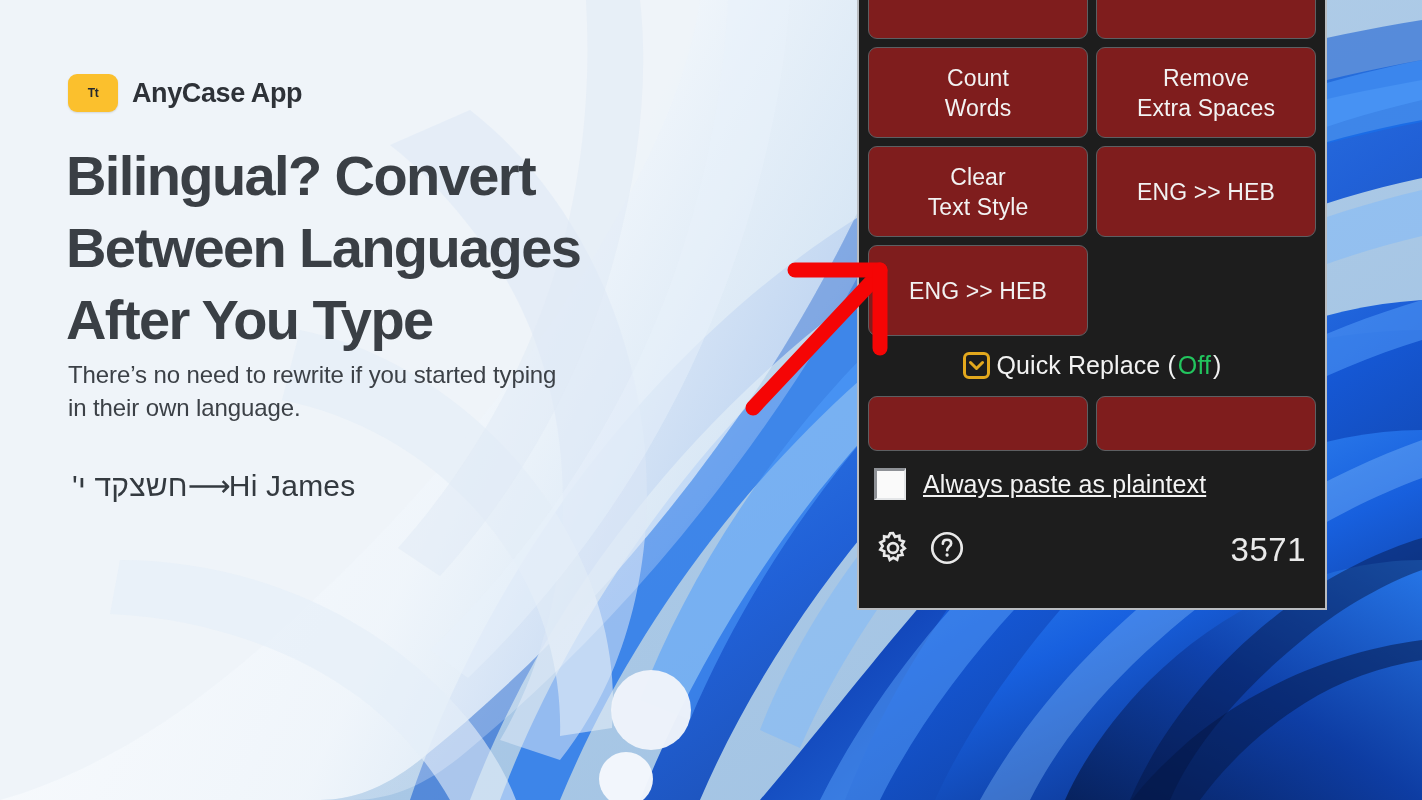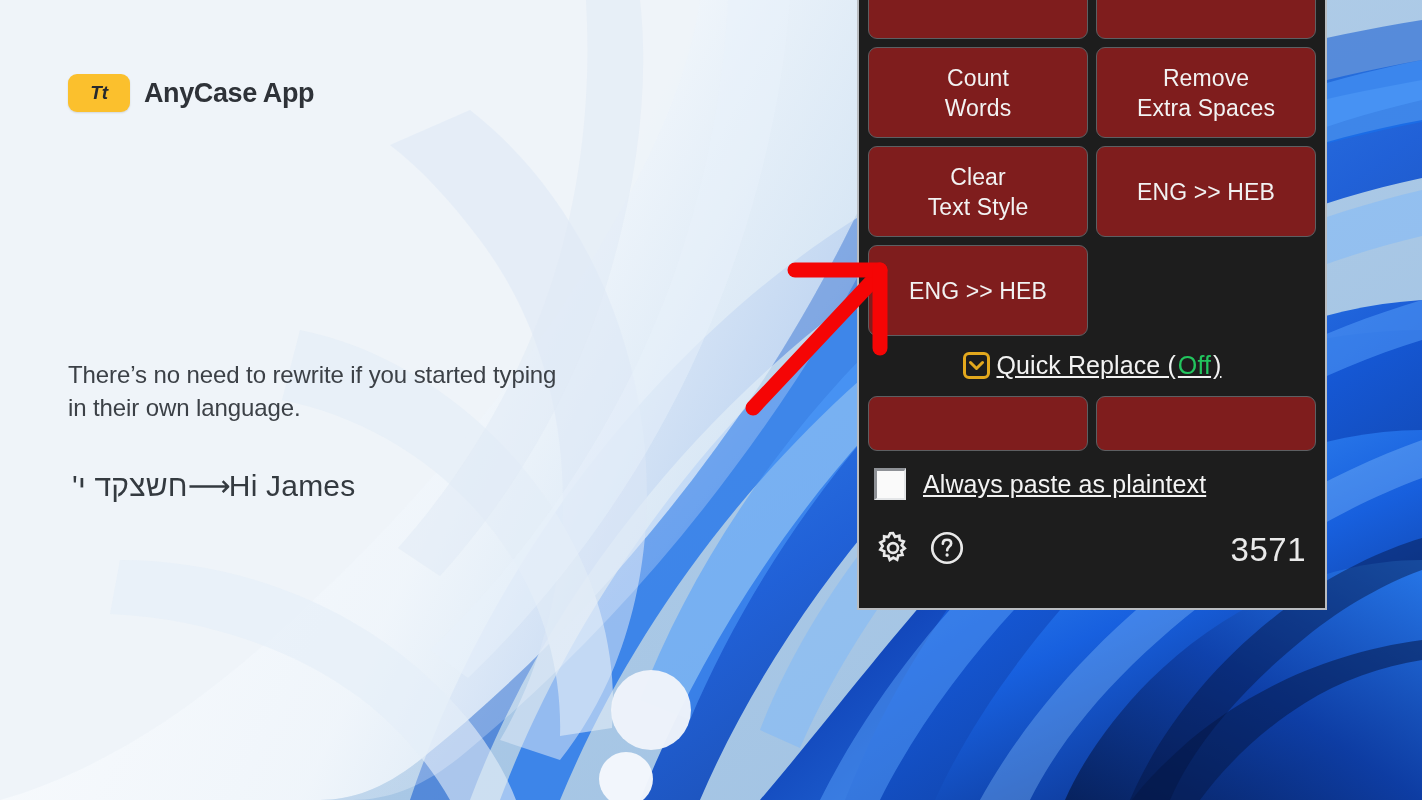--- a/index.html
+++ b/index.html
@@ -22,27 +22,26 @@
     position:absolute; left:0; top:0; width:760px; height:800px;
     z-index:5; pointer-events:none;
   }
   #promo > * { pointer-events:auto; }
 
   .brand {
     position:absolute; left:68px; top:74px;
     display:flex; align-items:center; gap:14px;
   }
   .brand-logo {
-    width:62px; height:38px; border-radius:9px;
+    width:50px; height:38px; border-radius:9px;
     background:#fbc02d;
     display:flex; align-items:center; justify-content:center;
-    color:#26292e; font-weight:bold; font-size:19px;
+    color:#26292e; font-weight:bold; font-size:12px;
     letter-spacing:-0.3px;
     box-shadow:0 1px 2px rgba(0,0,0,.12);
-    font-style:italic;
   }
   .brand-name {
     font-size:27px; font-weight:bold; color:#2e3238;
     letter-spacing:-0.4px;
   }
 
   .headline {
     position:absolute; left:66px; top:140px; width:640px;
     font-size:56px; line-height:72px; font-weight:bold;
     color:#3a3f45; letter-spacing:-1.6px;
@@ -94,21 +93,21 @@
     font-size:23px; line-height:30px;
     letter-spacing:0.1px;
     padding:2px 6px;
   }
   .tile.empty { height:55px; }
   .tile .l2 { display:block; }
 
   .quick-replace {
     display:flex; align-items:center; justify-content:center;
     gap:2px; margin:15px 0 16px 0;
-    color:#f2f2f2; font-size:25px; letter-spacing:0.1px;text-decoration:underline;
+    color:#f2f2f2; font-size:25px; letter-spacing:0.1px;
   }
   .qr-check {
     width:27px; height:27px; border:3px solid #e3a81d;
     border-radius:6px; display:flex; align-items:center;
     justify-content:center; margin-right:5px; flex:0 0 auto;
   }
   .qr-off { color:#22c55e; }
 
   .plaintext-row {
     display:flex; align-items:center; gap:17px;
@@ -214,20 +213,21 @@
   </svg>
 </div>
 
 <div id="promo">
 
   <div class="brand">
     <div class="brand-logo">Tt</div>
     <div class="brand-name">AnyCase App</div>
   </div>
 
+  <h1 class="headline">Bilingual? Convert Between Languages After You Type</h1>
 
   <p class="subhead">There’s no need to rewrite if you started typing in their own language.</p>
 
   <div class="example">
     <span class="heb">חשצקד י'</span>
     <span class="arrow">⟶</span>
     <span>Hi James</span>
   </div>
 
 </div>

